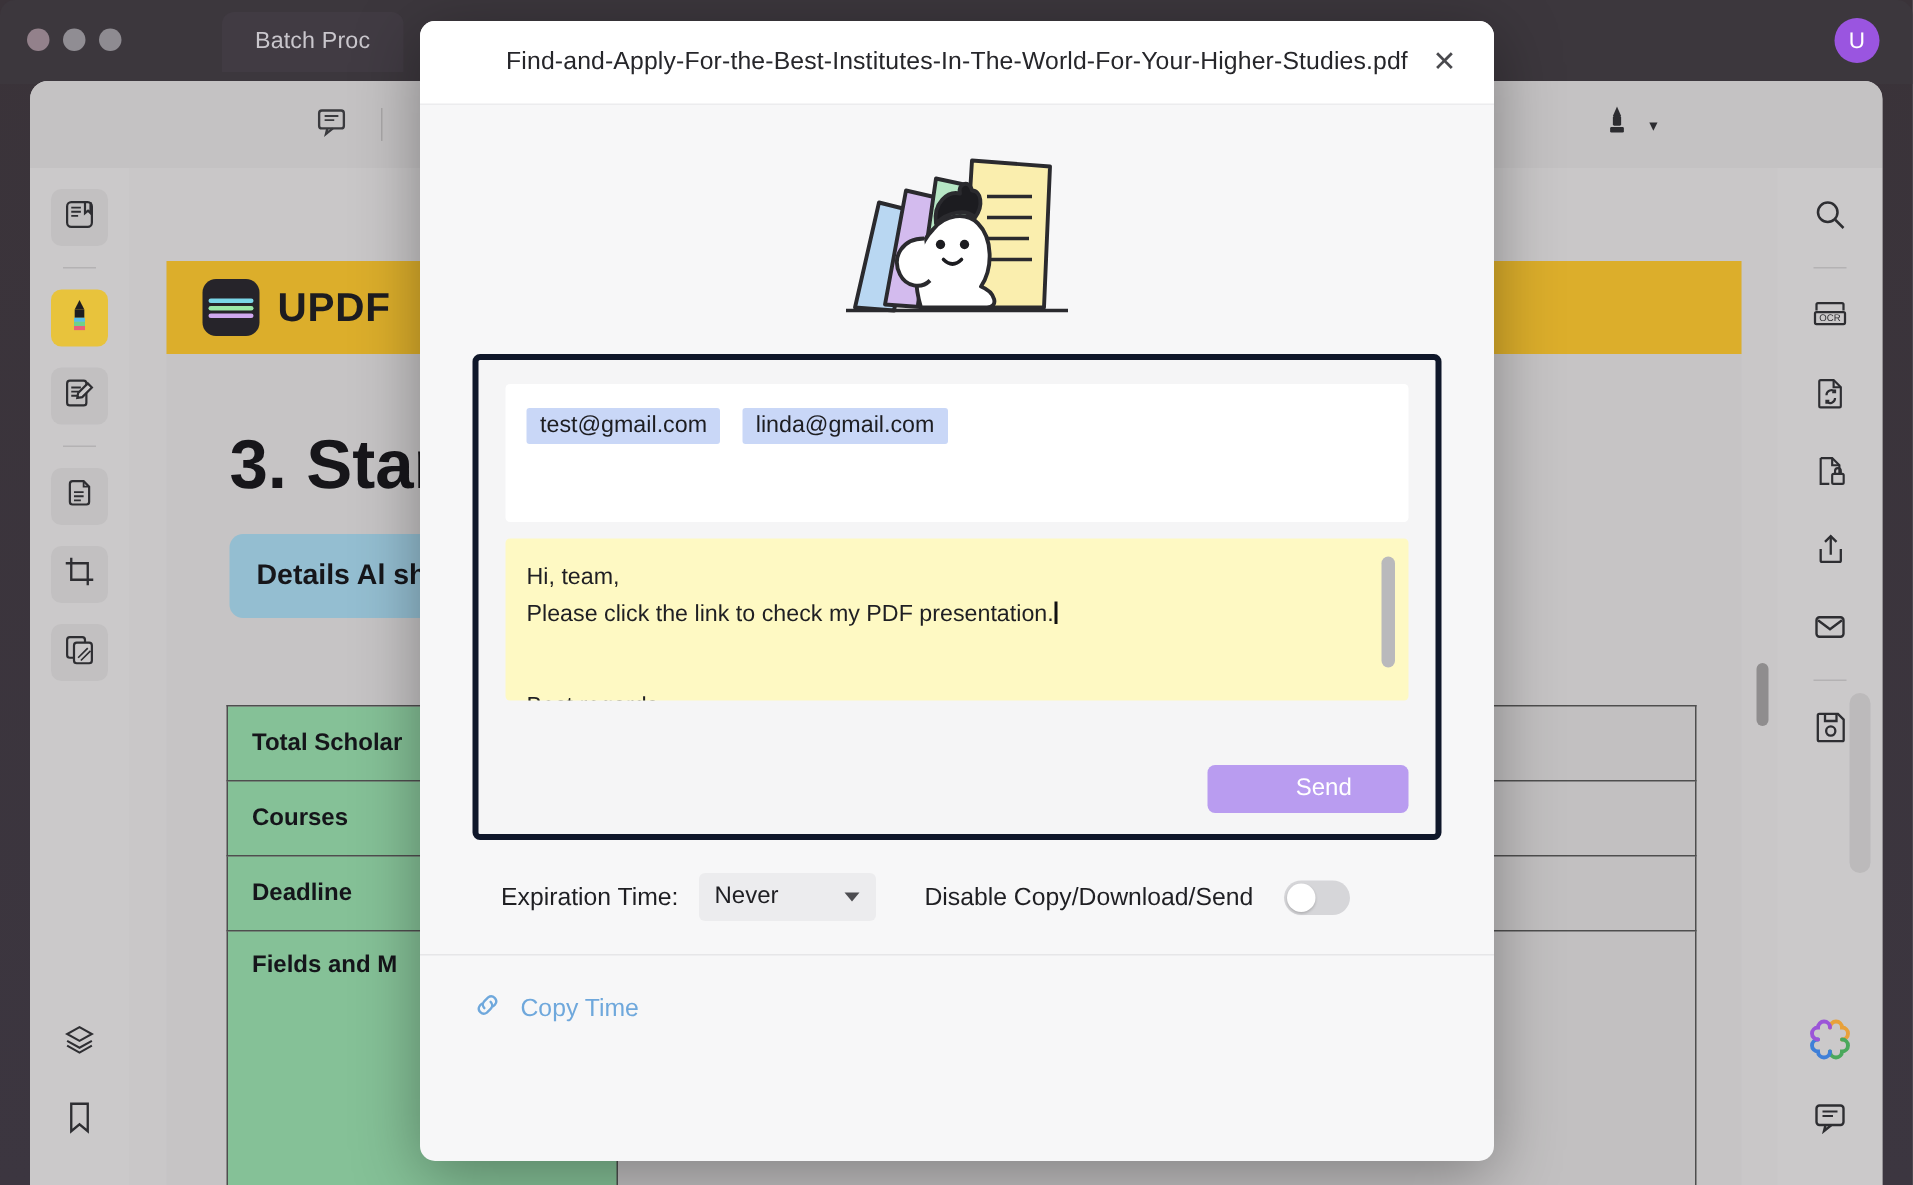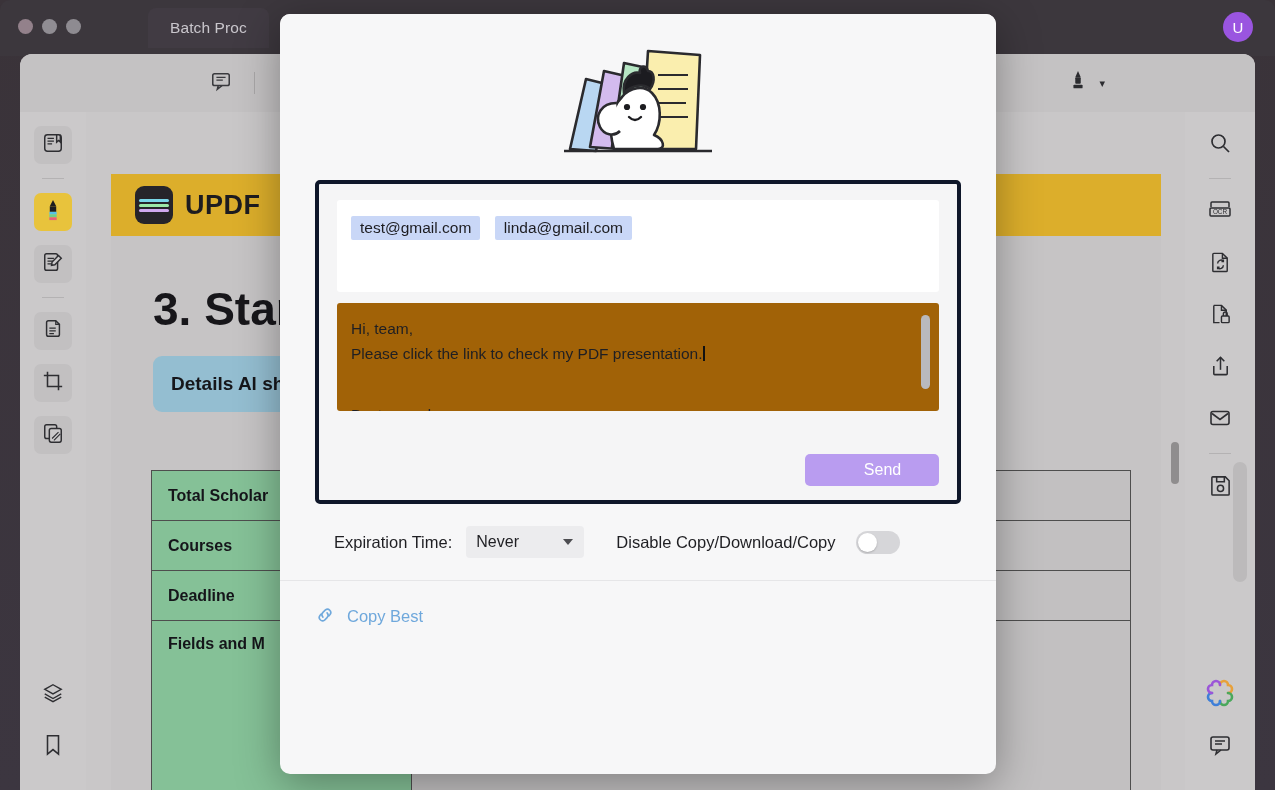--- a/index.html
+++ b/index.html
@@ -185,21 +185,21 @@
   #recipients-field {
     height: 92px; background: #fff; border-radius: 3px;
     padding: 16px 14px 0 14px;
   }
   .chip {
     display: inline-block; background: #c9d7f7; color: #1d1d21;
     font-size: 15.5px; padding: 3px 9px; border-radius: 2px; margin-right: 10px;
   }
   #message-field {
     position: relative; margin-top: 11px; height: 108px;
-    background: #a16207; border-radius: 3px;
+    background: #fef9c3; border-radius: 3px;
     padding: 13px 26px 0 14px; overflow: hidden;
   }
   #message-text {
     font-size: 15.5px; color: #1f1f23; line-height: 1.62; white-space: pre-wrap;
   }
   #message-caret {
     display: inline-block; width: 1.5px; height: 15px; background: #111;
     vertical-align: -2px; margin-left: 1px;
   }
   #message-scrollbar {
@@ -496,20 +496,24 @@
             <path d="M7 8h10M7 11h7" stroke-width="1.3"></path>
           </svg>
         </span>
       </div>
       <div id="rail-scroll"></div>
     </div>
   </div>
 
   <div id="share-dialog">
 
+    <div id="dialog-header">
+      <span id="dialog-title">Find-and-Apply-For-the-Best-Institutes-In-The-World-For-Your-Higher-Studies.pdf</span>
+      <div id="dialog-close">✕</div>
+    </div>
 
     <div id="dialog-illustration">
       <svg width="200" height="132" viewBox="0 0 200 132">
         <g stroke="#2a2a2e" stroke-width="2.6" stroke-linejoin="round">
           <path d="M32 118 L48 48 L72 54 L58 120 Z" fill="#b9d7f2"></path>
           <path d="M52 116 L66 40 L92 46 L80 118 Z" fill="#d3bbee"></path>
           <path d="M74 116 L86 32 L114 38 L102 118 Z" fill="#b6e6c4"></path>
           <path d="M104 118 L110 20 L162 24 L158 118 Z" fill="#faeeae"></path>
           <path d="M120 44h30M120 58h30M120 72h28M120 86h30" stroke-width="2.2" fill="none"></path>
           <path d="M76 118 C70 98 72 78 84 66 C92 56 106 54 114 62 C124 72 124 92 116 104
@@ -547,32 +551,32 @@
         </div>
       </div>
     </div>
 
     <div id="options-row">
       <span class="opt-label">Expiration Time:</span>
       <div id="expiration-select">
         <span>Never</span>
         <span id="expiration-caret"></span>
       </div>
-      <span class="opt-label" id="disable-label">Disable Copy/Download/Copy</span>
+      <span class="opt-label" id="disable-label">Disable Copy/Download/Send</span>
       <div id="disable-toggle">
         <div class="knob"></div>
       </div>
     </div>
 
     <div id="dialog-footer">
       <div id="copy-link">
         <span>
           <svg width="20" height="20" viewBox="0 0 24 24" fill="none" stroke="#6fa8dc" stroke-width="1.9" stroke-linecap="round">
             <path d="M9.5 14.5a4 4 0 0 1 0-5.6l3-3a4 4 0 0 1 5.6 5.6l-1.5 1.5"></path>
             <path d="M14.5 9.5a4 4 0 0 1 0 5.6l-3 3a4 4 0 0 1-5.6-5.6l1.5-1.5"></path>
           </svg>
         </span>
-        <span class="lbl">Copy Best</span>
+        <span class="lbl">Copy Time</span>
       </div>
     </div>
 
   </div>
 </div>
 
 </body></html>

